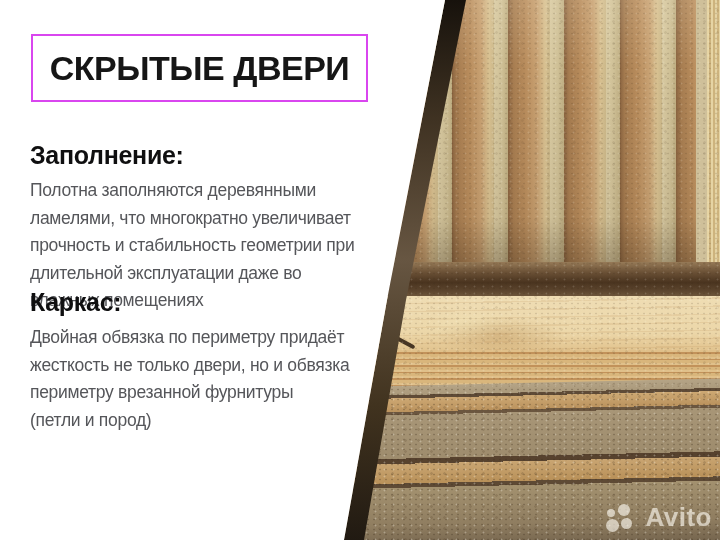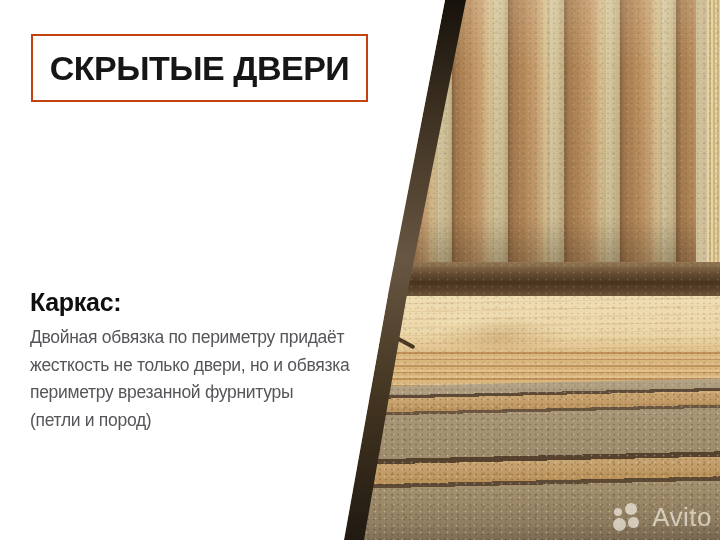--- a/index.html
+++ b/index.html
@@ -1,21 +1,21 @@
 <!DOCTYPE html>
 <html><head>
 <meta charset="utf-8">
 <style>
   html,body{margin:0;padding:0;background:#e8e8e8;}
   .canvas{position:relative;width:720px;height:540px;background:#ffffff;overflow:hidden;
           font-family:"Liberation Sans",sans-serif;}
 
   
   .header-box{position:absolute;left:31px;top:34px;width:337px;height:68px;box-sizing:border-box;
-              border:2px solid #c2410c;background:#fff;display:flex;flex-direction:column;
+              border:2px solid #d946ef;background:#fff;display:flex;flex-direction:column;
               align-items:center;justify-content:center;}
   .title{font-size:34px;font-weight:800;color:#161616;letter-spacing:-0.5px;line-height:1;white-space:nowrap;}
   .subtitle{font-size:16px;font-weight:800;color:#19191c;letter-spacing:-0.2px;margin-top:4px;white-space:nowrap;}
 
   .sec{position:absolute;left:30px;width:365px;}
   .sec1{top:141px;}
   .sec2{top:288px;}
   .sec h2{margin:0 0 7px 0;font-size:25px;font-weight:800;color:#0f0f10;letter-spacing:-0.3px;}
   .line{margin:0;font-size:17.5px;color:#55565a;line-height:27.5px;letter-spacing:-0.3px;white-space:nowrap;}
 
@@ -69,22 +69,22 @@
   .speckle.g{left:0;right:0;top:0;height:386px;opacity:.28;}
   .speckle.s{left:0;right:0;top:386px;height:154px;opacity:.55;}
 
   .dark-edge{position:absolute;left:0;top:0;width:380px;height:540px;
     background:linear-gradient(180deg,#17120c 0%,#3f3222 22%,#675642 48%,#41331f 75%,#211a12 100%);
     clip-path:polygon(105px 0,126px 0,66px 300px,24px 540px,4px 540px,47px 300px);}
   .white-wedge{position:absolute;left:0;top:0;width:380px;height:540px;background:#ffffff;
     clip-path:polygon(0 0,105px 0,47px 300px,4px 540px,0 540px);}
 
   
-  .watermark{position:absolute;right:8px;bottom:7px;display:flex;align-items:center;gap:6px;
-    font-size:26px;font-weight:400;color:rgba(255,252,244,.62);letter-spacing:.5px;}
+  .watermark{position:absolute;right:8px;bottom:7px;display:flex;align-items:flex-end;gap:6px;
+    font-size:26px;font-weight:700;color:rgba(255,252,244,.62);letter-spacing:.5px;}
   .dots{position:relative;display:inline-block;width:33px;height:29px;}
   .d{position:absolute;border-radius:50%;background:rgba(255,252,244,.62);}
   .d1{left:1px;top:5px;width:8px;height:8px;}
   .d2{left:12px;top:0;width:12px;height:12px;}
   .d3{left:0;top:15px;width:13px;height:13px;}
   .d4{left:15px;top:14px;width:11px;height:11px;}
 </style>
 </head>
 <body>
 
@@ -112,20 +112,28 @@
           <i class="d d4"></i>
       </span>
       <span class="wm-text">Avito</span>
     </div>
   </div>
 
   <div class="header-box">
     <div class="title">СКРЫТЫЕ ДВЕРИ</div>
   </div>
 
+  <section class="sec sec1">
+    <h2>Заполнение:</h2>
+    <p class="line">Полотна заполняются деревянными</p>
+    <p class="line">ламелями, что многократно увеличивает</p>
+    <p class="line">прочность и стабильность геометрии при</p>
+    <p class="line">длительной эксплуатации даже во</p>
+    <p class="line">влажных помещениях</p>
+  </section>
 
   <section class="sec sec2">
     <h2>Каркас:</h2>
     <p class="line">Двойная обвязка по периметру придаёт</p>
     <p class="line">жесткость не только двери, но и обвязка</p>
     <p class="line">периметру врезанной фурнитуры</p>
     <p class="line">(петли и пород)</p>
   </section>
 
 </div>

